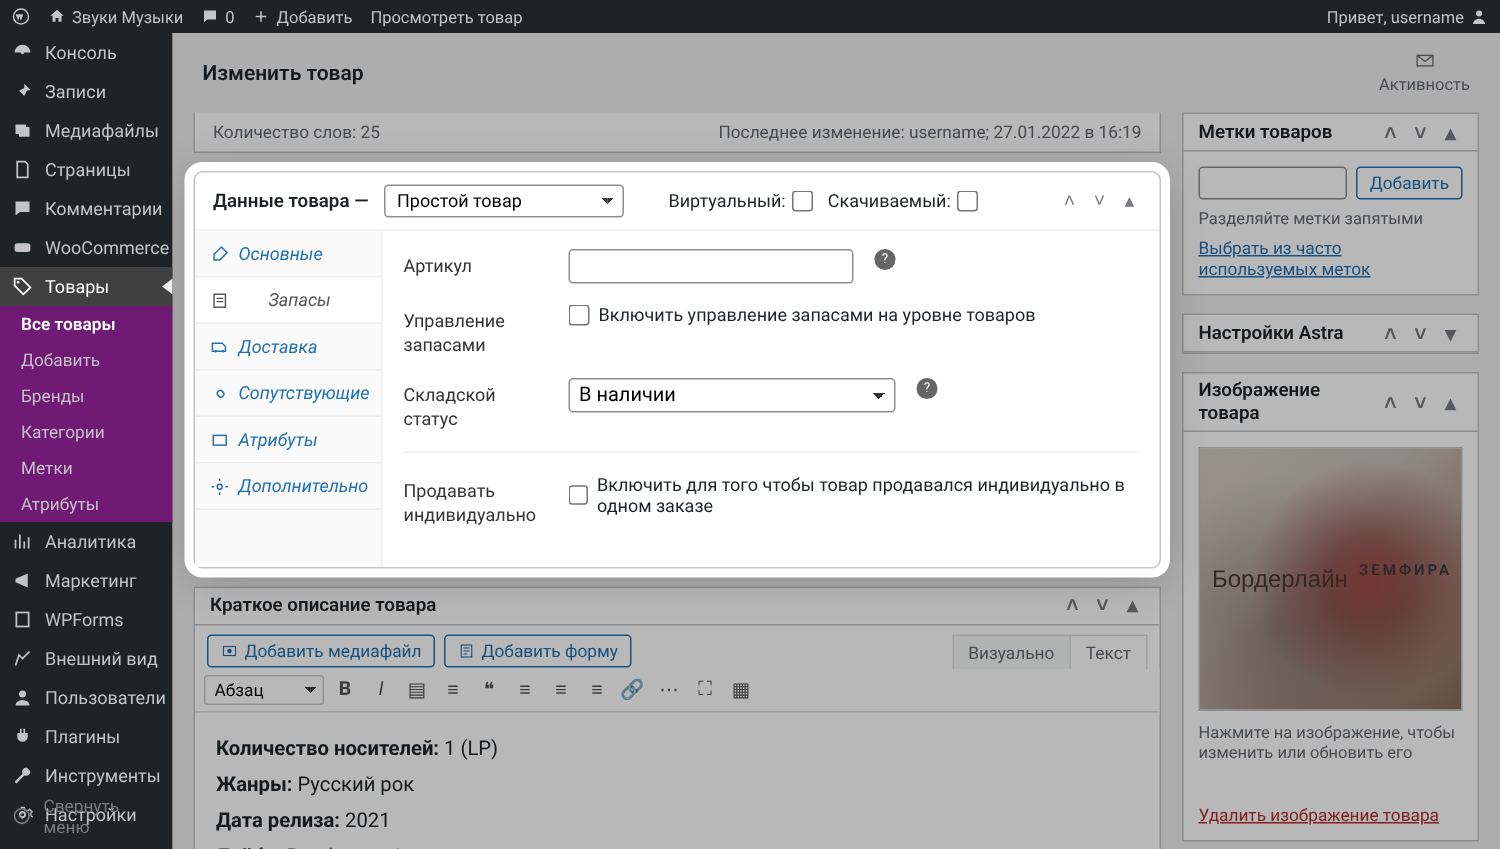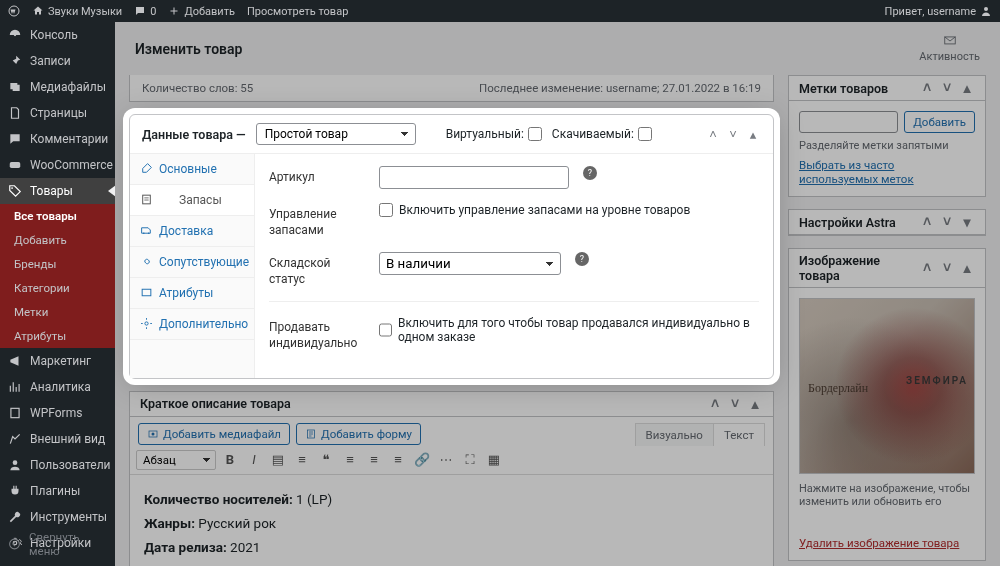--- a/index.html
+++ b/index.html
@@ -10,21 +10,21 @@
 .adminbar .left, .adminbar .right { display: flex; align-items: center; gap: 12px; }
 .adminbar .item { display: flex; align-items: center; gap: 4px; cursor: pointer; }
 .adminbar svg { width: 12px; height: 12px; fill: #c3c4c7; }
 
 
 .sidebar { position: absolute; left: 0; top: 22px; bottom: 0; width: 115px; background: #1d2327; color: #c3c4c7; font-size: 12px; overflow: hidden; }
 .sidebar .menu-item { display: flex; align-items: center; gap: 8px; padding: 6px 8px; cursor: pointer; }
 .sidebar .menu-item.current { background: #404040; color: #fff; position: relative; }
 .sidebar .menu-item.current::after { content: ""; position: absolute; right: -1px; top: 50%; transform: translateY(-50%); width: 0; height: 0; border-top: 6px solid transparent; border-bottom: 6px solid transparent; border-right: 8px solid #f0f0f1; }
 .sidebar .menu-item svg { width: 14px; height: 14px; fill: currentColor; flex: 0 0 14px; }
-.sidebar .submenu { background: #7f1d1d; }
+.sidebar .submenu { background: #701a75; }
 .sidebar .submenu .sub-item { padding: 5px 8px 5px 14px; font-size: 11.5px; cursor: pointer; }
 .sidebar .submenu .sub-item.bold { color: #fff; font-weight: 600; }
 .sidebar .collapse { position: absolute; bottom: 0; left: 0; right: 0; padding: 8px; display: flex; align-items: center; gap: 8px; color: #787c82; cursor: pointer; font-size: 11.5px; }
 .sidebar .collapse svg { width: 14px; height: 14px; fill: #787c82; }
 
 
 .main { position: absolute; left: 115px; top: 22px; right: 0; bottom: 0; overflow: hidden; }
 .title-row { padding: 12px 20px; display: flex; align-items: center; justify-content: space-between; }
 .title-row h1 { font-size: 14px; font-weight: 600; }
 .title-row .activity { font-size: 11px; color: #646970; text-align: center; cursor: pointer; }
@@ -53,28 +53,28 @@
 .pd-header .title { font-weight: 600; }
 .pd-header select { padding: 3px 24px 3px 8px; border: 1px solid #8c8f94; border-radius: 3px; font-size: 12px; background: #fff; min-width: 160px; appearance: none; -webkit-appearance: none; background-image: linear-gradient(45deg, transparent 50%, #333 50%), linear-gradient(135deg, #333 50%, transparent 50%); background-position: right 10px center, right 6px center; background-size: 4px 4px; background-repeat: no-repeat; }
 .pd-header .chk { display: flex; align-items: center; gap: 4px; font-size: 12px; }
 .pd-header .chk input { width: 14px; height: 14px; }
 .pd-header .spacer { flex: 1; }
 .pd-header .toggles { display: flex; gap: 4px; }
 .pd-header .toggles span { color: #787c82; cursor: pointer; font-size: 13px; width: 16px; text-align: center; }
 
 .pd-body { display: flex; min-height: 170px; }
 .pd-tabs { width: 125px; border-right: 1px solid #eee; background: #fafafa; }
-.pd-tab { padding: 8px 10px; display: flex; align-items: flex-start; gap: 6px; font-size: 12px; color: #2271b1; cursor: pointer; border-bottom: 1px solid #eee; }
+.pd-tab { padding: 8px 10px; display: flex; align-items: flex-end; gap: 6px; font-size: 12px; color: #2271b1; cursor: pointer; border-bottom: 1px solid #eee; font-style: italic; }
 .pd-tab.active { background: #fff; font-weight: 400; color: #555; gap: 26px; }
 .pd-tab svg { width: 13px; height: 13px; fill: currentColor; flex: 0 0 13px; }
 .pd-panel { flex: 1; padding: 12px 14px; }
 .pd-row { display: flex; align-items: flex-start; gap: 10px; margin-bottom: 14px; font-size: 12px; }
 .pd-row .lbl { width: 100px; flex: 0 0 100px; color: #333; line-height: 1.3; padding-top: 4px; }
 .pd-row input[type=text] { width: 190px; padding: 3px 6px; border: 1px solid #8c8f94; border-radius: 3px; }
-.pd-row select { width: 182px; padding: 3px 6px; border: 1px solid #8c8f94; border-radius: 3px; appearance: none; -webkit-appearance: none; background: #fff; background-image: linear-gradient(45deg, transparent 50%, #333 50%), linear-gradient(135deg, #333 50%, transparent 50%); background-position: right 10px center, right 6px center; background-size: 4px 4px; background-repeat: no-repeat; }
+.pd-row select { width: 218px; padding: 3px 6px; border: 1px solid #8c8f94; border-radius: 3px; appearance: none; -webkit-appearance: none; background: #fff; background-image: linear-gradient(45deg, transparent 50%, #333 50%), linear-gradient(135deg, #333 50%, transparent 50%); background-position: right 10px center, right 6px center; background-size: 4px 4px; background-repeat: no-repeat; }
 .pd-row .help { width: 14px; height: 14px; border-radius: 50%; background: #666; color: #fff; display: inline-flex; align-items: center; justify-content: center; font-size: 9px; margin-left: 4px; cursor: help; }
 .pd-row .chklabel { display: flex; align-items: center; gap: 6px; }
 .pd-row .chklabel input { width: 14px; height: 14px; }
 .btn-outline { border: 1px solid #2271b1; color: #2271b1; background: #fff; padding: 3px 8px; border-radius: 3px; font-size: 11.5px; display: inline-flex; align-items: center; gap: 4px; cursor: pointer; }
 .btn-outline svg { width: 12px; height: 12px; fill: currentColor; }
 .editor-tabs { display: flex; gap: 0; border: 1px solid #ddd; border-bottom: none; margin-left: auto; }
 .editor-tabs .etab { padding: 4px 10px; font-size: 11.5px; color: #646970; cursor: pointer; border-right: 1px solid #ddd; }
 .editor-tabs .etab:last-child { border-right: none; }
 .editor-tabs .etab.active { background: #f6f7f7; }
 .tinymce-bar { background: #fff; border-bottom: 1px solid #ddd; padding: 4px 6px; display: flex; align-items: center; gap: 4px; }
@@ -87,21 +87,21 @@
 .side-input-row { display: flex; gap: 6px; }
 .side-input { flex: 1; border: 1px solid #8c8f94; border-radius: 3px; padding: 3px 6px; font-size: 12px; min-width: 0; }
 .side-btn { border: 1px solid #2271b1; color: #2271b1; background: #fff; padding: 3px 8px; border-radius: 3px; font-size: 11.5px; cursor: pointer; }
 .side-note { font-size: 11px; color: #646970; margin-top: 6px; }
 .side-link { color: #2271b1; text-decoration: underline; font-size: 11.5px; cursor: pointer; display: inline-block; margin-top: 6px; }
 .side-link.del { color: #b32d2e; margin-top: 28px; }
 
 .featured-img { width: 100%; height: 176px; background: linear-gradient(135deg, #d7ccc0 0%, #c9bfb4 40%, #8b6a5a 100%); border: 1px solid #c3c4c7; position: relative; overflow: hidden; }
 .featured-img::before { content:""; position:absolute; inset:0; background: radial-gradient(circle at 65% 50%, rgba(160,40,40,0.7) 0%, rgba(120,30,30,0.5) 20%, transparent 55%), radial-gradient(circle at 30% 70%, rgba(80,60,50,0.4), transparent 60%); }
 .featured-img .label { position: absolute; right: 6px; bottom: 50%; font-size: 10px; letter-spacing: 2px; color: #3a3a3a; font-weight: 600; }
-.featured-img .script { position: absolute; left: 8px; bottom: 44%; font-family: Liberation Serif, serif; font-size: 12px; color: #4a3a30; }
+.featured-img .script { position: absolute; left: 8px; bottom: 44%; font-family: Liberation Sans, sans-serif; font-size: 16px; color: #4a3a30; }
 
 </style>
 </head>
 <body>
 
 <div class="adminbar">
   <div class="left">
     <span class="item">
         <svg viewBox="0 0 24 24">
           <circle cx="12" cy="12" r="10" fill="none" stroke="#c3c4c7" stroke-width="2"></circle>
@@ -188,29 +188,29 @@
       <div class="submenu">
         <div class="sub-item bold">Все товары</div>
         <div class="sub-item">Добавить</div>
         <div class="sub-item">Бренды</div>
         <div class="sub-item">Категории</div>
         <div class="sub-item">Метки</div>
         <div class="sub-item">Атрибуты</div>
       </div>
       <div class="menu-item">
         <svg viewBox="0 0 24 24">
+          <path d="M4 20V10m5 10V4m5 16v-8m5 8V7" stroke="currentColor" stroke-width="2" fill="none"></path>
+        </svg>
+        <span>Аналитика</span>
+      </div>
+      <div class="menu-item">
+        <svg viewBox="0 0 24 24">
           <path d="M4 10l14-6v16L4 14z"></path>
         </svg>
         <span>Маркетинг</span>
-      </div>
-      <div class="menu-item">
-        <svg viewBox="0 0 24 24">
-          <path d="M4 20V10m5 10V4m5 16v-8m5 8V7" stroke="currentColor" stroke-width="2" fill="none"></path>
-        </svg>
-        <span>Аналитика</span>
       </div>
       <div class="menu-item">
         <svg viewBox="0 0 24 24">
           <rect x="5" y="4" width="14" height="16" fill="none" stroke="currentColor" stroke-width="2"></rect>
         </svg>
         <span>WPForms</span>
       </div>
       <div class="menu-item">
         <svg viewBox="0 0 24 24">
           <path d="M4 20l4-12 4 4 8-8" fill="none" stroke="currentColor" stroke-width="2"></path>
@@ -263,21 +263,21 @@
           <path d="M3 5l9 7 9-7" fill="none" stroke="currentColor" stroke-width="1.5"></path>
         </svg>
       <span>Активность</span>
     </div>
   </div>
 
   <div class="grid">
     <div class="col-main">
 
       <div class="wordcount-row">
-        <span>Количество слов: 55</span>
+        <span>Количество слов: 25</span>
         <span>Последнее изменение: username; 27.01.2022 в 16:19</span>
       </div>
 
       <div class="postbox highlight-box">
         <div class="pd-header">
           <span class="title">Данные товара —</span>
           <select><option>Простой товар</option></select>
           <span style="width:10px"></span>
           <label class="chk">
               <span>Виртуальный:</span>

